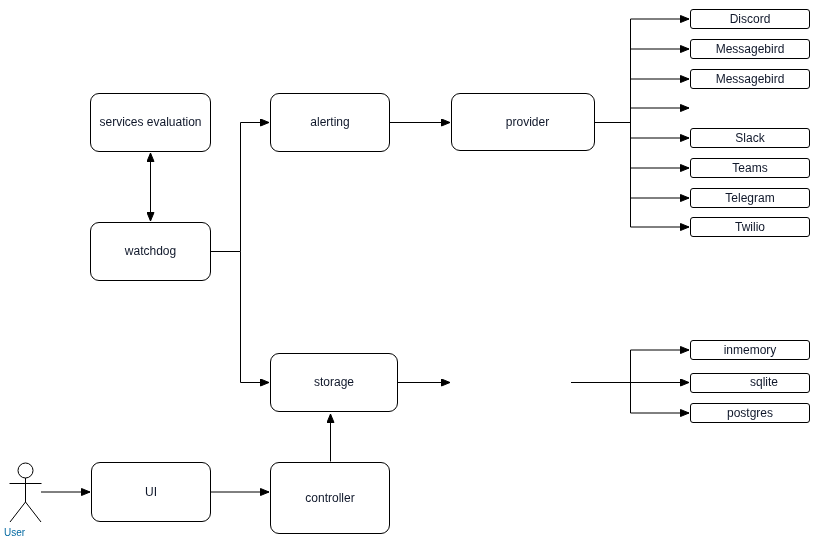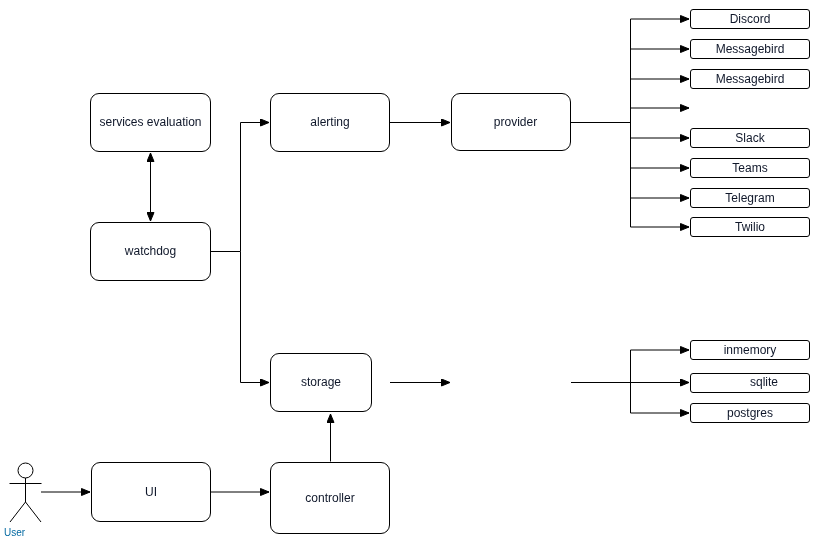--- a/index.html
+++ b/index.html
@@ -32,22 +32,22 @@
   }
   .leaf {
     left: 690px;
     width: 120px;
     height: 20px;
     border-radius: 3px;
   }
   #n-services   { left: 90px;  top: 93px;  width: 121px; height: 59px; }
   #n-watchdog   { left: 90px;  top: 222px; width: 121px; height: 59px; }
   #n-alerting   { left: 270px; top: 93px;  width: 120px; height: 59px; text-align: center; }
-  #n-provider   { left: 451px; top: 93px;  width: 120px; height: 58px; padding-left: 9px; }
-  #n-storage    { left: 270px; top: 353px; width: 102px; height: 59px; }
+  #n-provider   { left: 451px; top: 93px;  width: 144px; height: 58px; padding-left: 9px; }
+  #n-storage    { left: 270px; top: 353px; width: 128px; height: 59px; }
   #n-store      { left: 451px; top: 353px; width: 120px; height: 59px; }
   #n-ui         { left: 91px;  top: 462px; width: 120px; height: 60px; }
   #n-controller { left: 270px; top: 462px; width: 120px; height: 72px; }
   .pv0 { top: 9px;   } .pv1 { top: 39px;  } .pv2 { top: 69px;  } .pv3 { top: 98px;  }
   .pv4 { top: 128px; } .pv5 { top: 158px; } .pv6 { top: 188px; } .pv7 { top: 217px; }
   .st0 { top: 340px; } .st1 { top: 372.5px; padding-left: 28px; } .st2 { top: 403px; }
   .actor-label {
     position: absolute;
     left: 4px; top: 527px;
     width: 44px;

